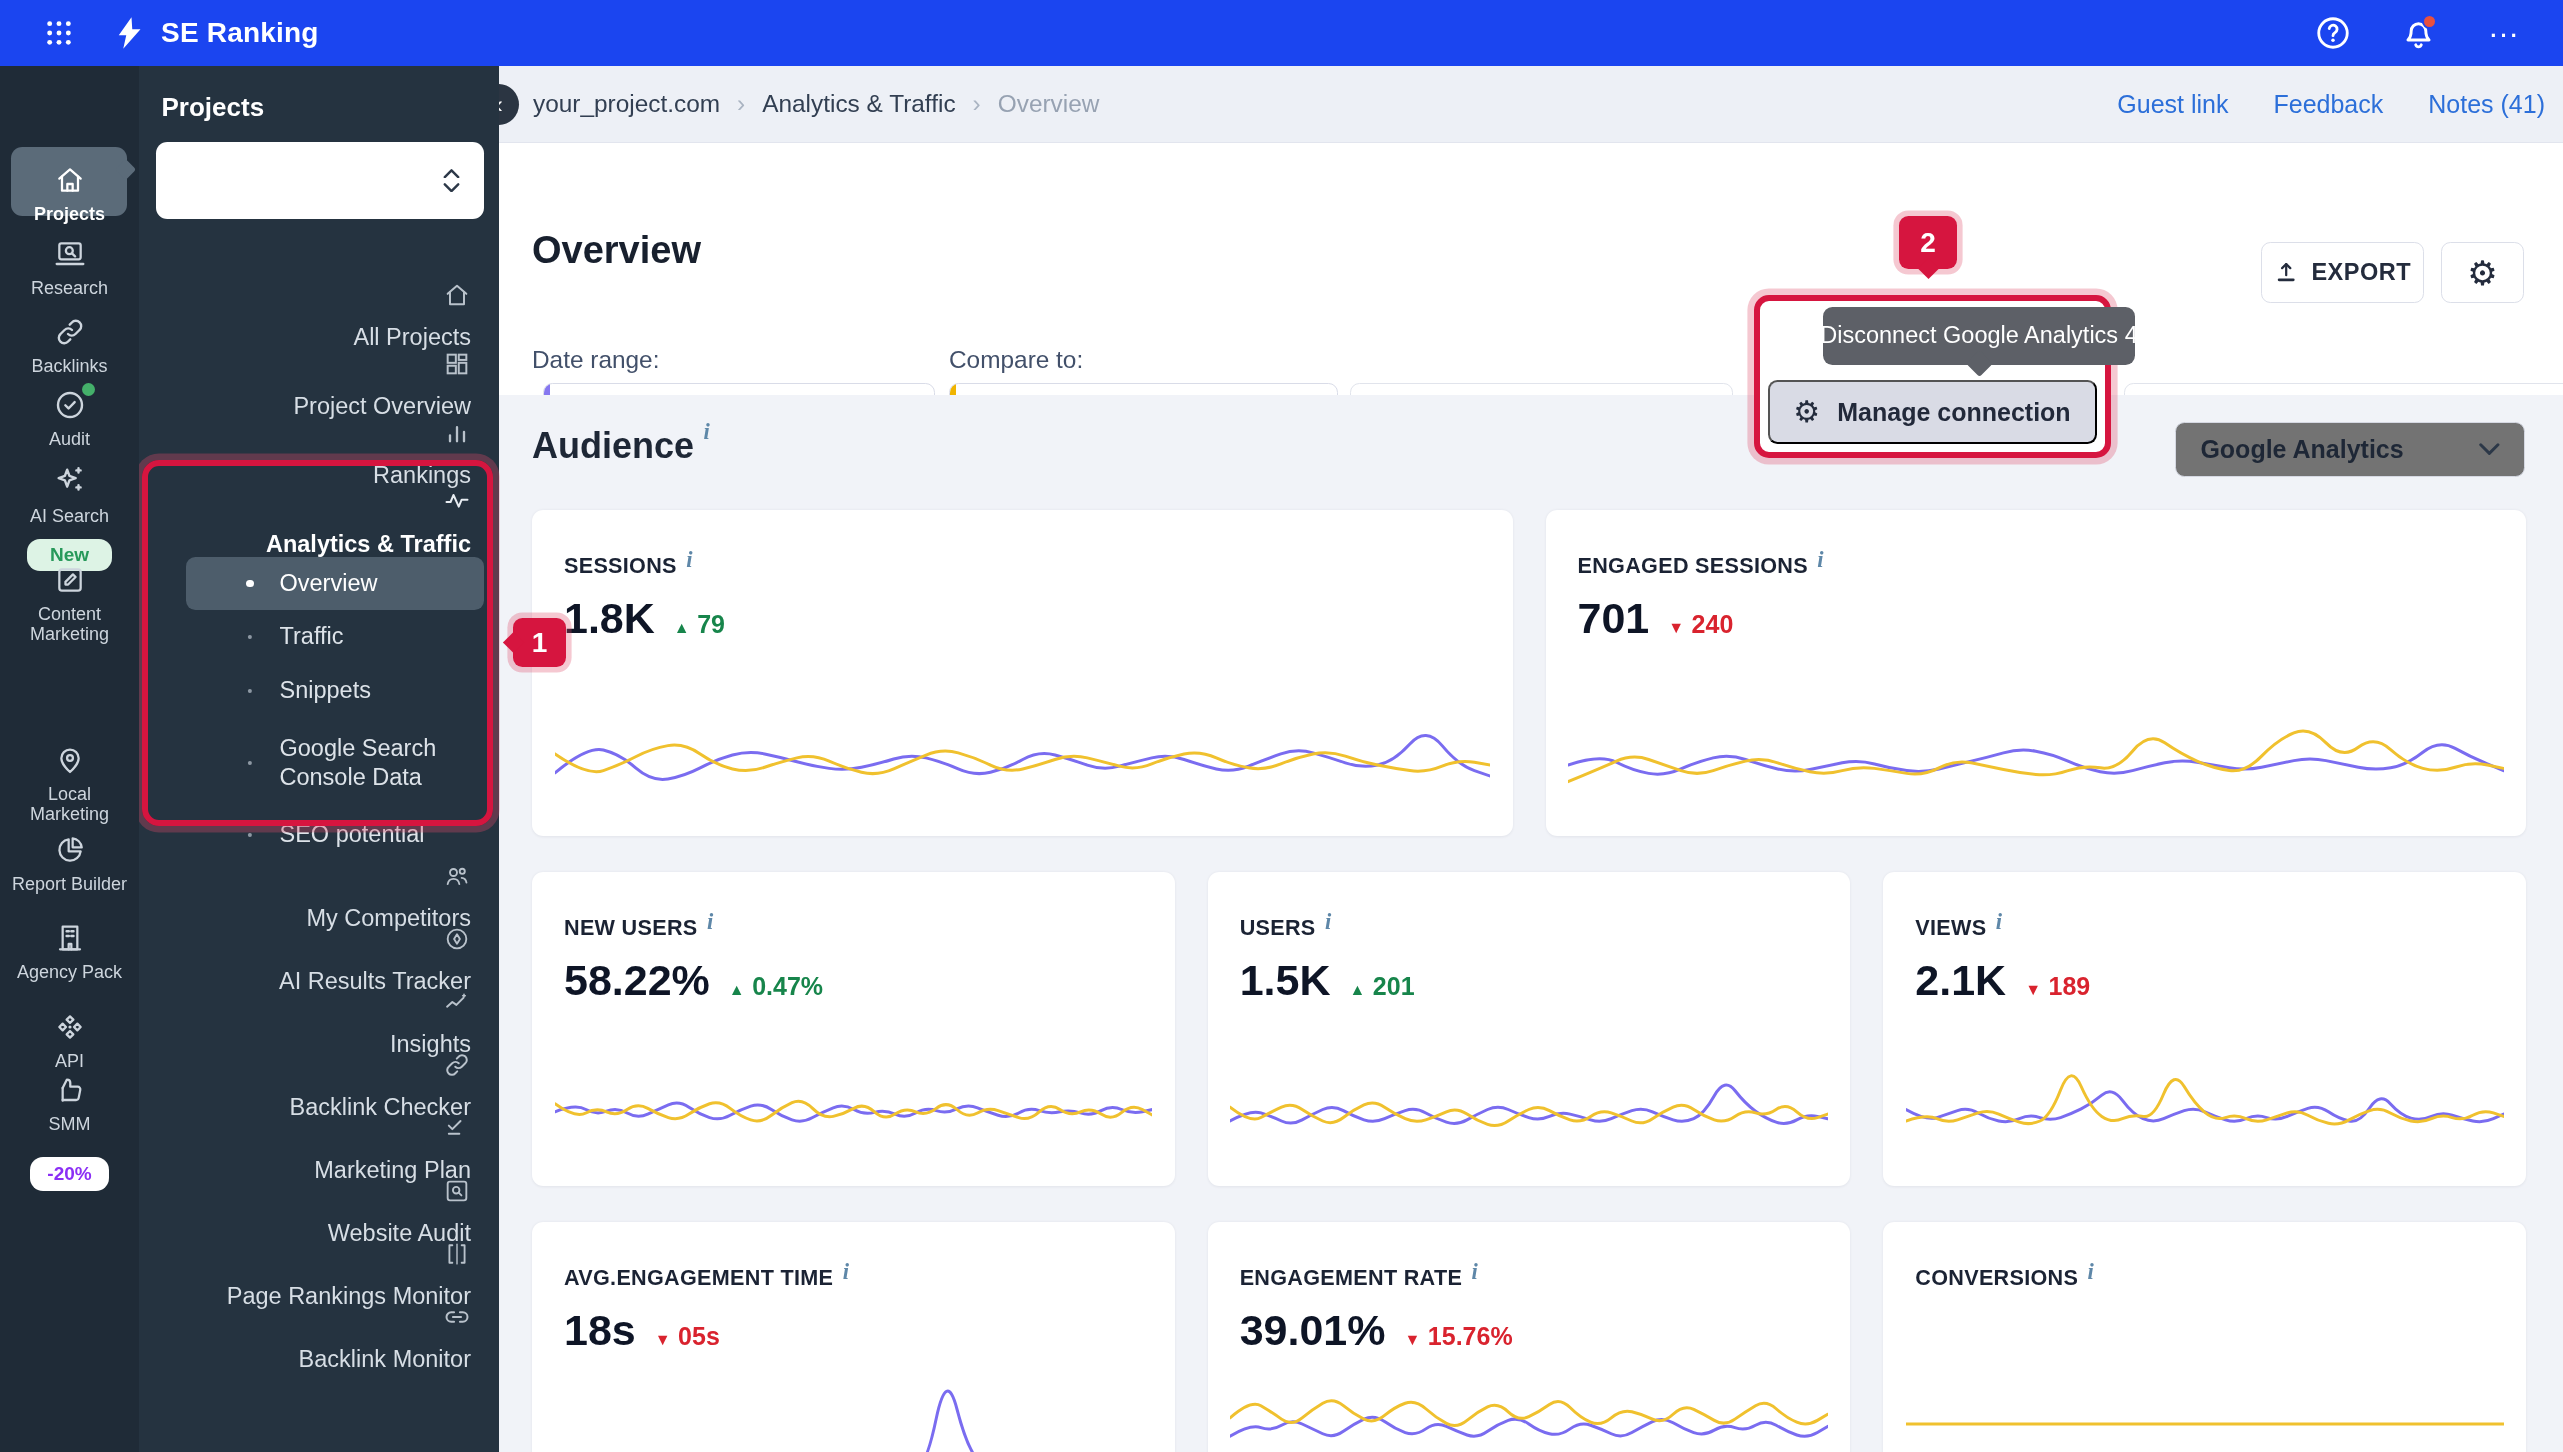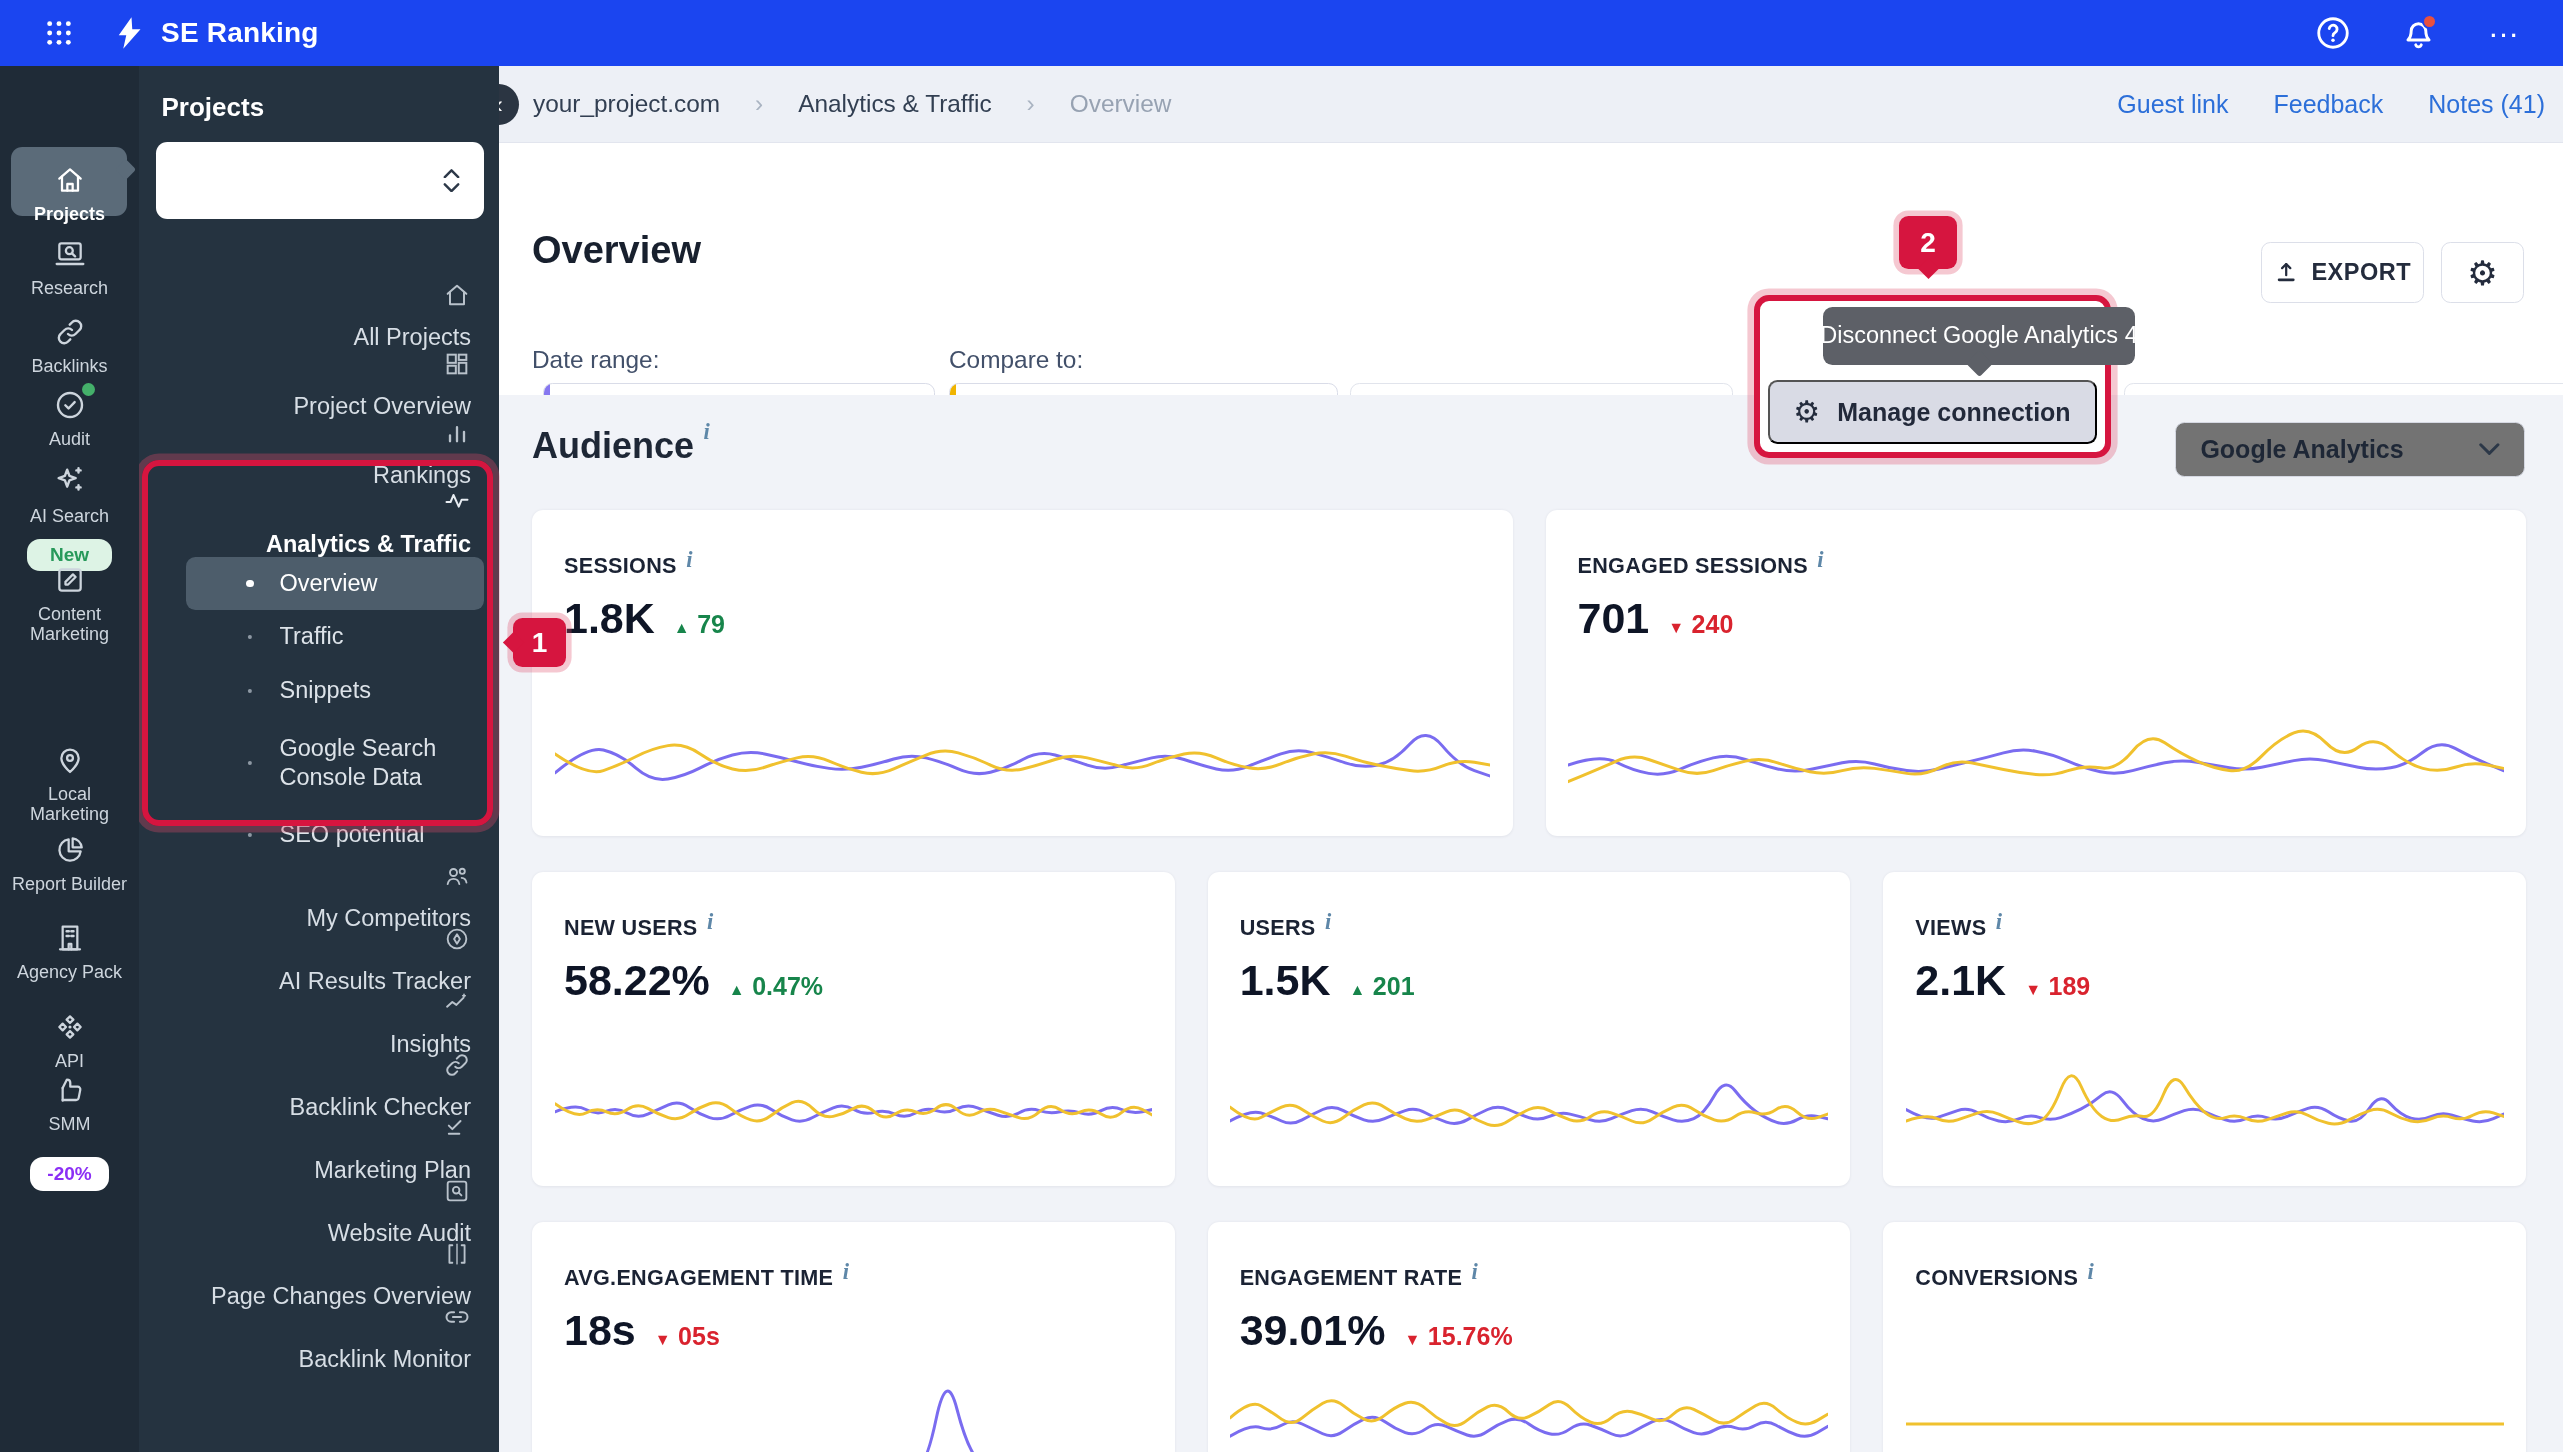--- a/index.html
+++ b/index.html
@@ -50,21 +50,21 @@
   .step-badge { position:absolute; background:#d6153f; color:#fff; font-weight:700; font-size:28px; display:flex; align-items:center; justify-content:center; border-radius:9.4px; z-index:40; box-shadow:0 0 0 5.6px rgba(223,72,103,.30); }
   .badge1 { left:513px; top:618px; width:53px; height:49px; }
   .badge1 .tail { position:absolute; left:-6.6px; top:17px; width:15px; height:15px; background:#d6153f; transform:rotate(45deg); }
   .badge2-tail { position:absolute; bottom:-6.6px; left:50%; margin-left:-7.5px; width:15px; height:15px; background:#d6153f; transform:rotate(45deg); }
 
   
   .main { position:absolute; left:499px; top:66px; width:2065px; height:1387px; background:#fff; overflow:hidden; }
 
   .breadcrumb-bar { position:absolute; left:0; top:0; width:2065px; height:77px; background:#edf0f6; border-bottom:0.9px solid #e2e5ee; display:flex; align-items:center; }
   .collapse-btn { position:absolute; left:-20.7px; top:18px; width:41px; height:41px; border-radius:50%; background:#2b3542; color:#fff; font-size:24.4px; display:flex; align-items:center; justify-content:center; cursor:pointer; z-index:5; }
-  .crumbs { display:flex; align-items:center; gap:35px; margin-left:34px; font-size:24.4px; }
+  .crumbs { display:flex; align-items:center; gap:17px; margin-left:34px; font-size:24.4px; }
   .crumb { color:#323f52; cursor:pointer; }
   .crumb.current { color:#97a2b2; cursor:default; }
   .crumb-sep { color:#aab4c2; font-size:24.4px; }
   .header-links { margin-left:auto; margin-right:19px; display:flex; gap:45px; }
   .header-link { color:#2c6fd9; font-size:25px; cursor:pointer; white-space:nowrap; }
 
   .content-header { position:absolute; left:0; top:77px; width:2065px; height:252px; background:#fff; }
   .page-title { position:absolute; left:33px; top:86px; font-size:38px; font-weight:700; color:#18202e; }
   .export-btn { position:absolute; right:140px; top:99px; width:163px; height:61px; background:#fff; border:1.9px solid #dcdfe9; border-radius:9.4px; display:flex; align-items:center; justify-content:center; gap:13px; cursor:pointer; }
   .export-label { font-size:23.5px; font-weight:700; color:#242c3d; letter-spacing:0.5px; }
@@ -381,21 +381,21 @@
       <svg class="icon chev" width="19" height="11.3" viewBox="0 0 12 7" fill="none" stroke="#9aa7b3" stroke-width="1.6" stroke-linecap="round" stroke-linejoin="round">
           <path d="M1 1l5 5 5-5"></path>
         </svg>
     </div>
     <div class="nav-item small">
       <svg class="icon nav-icon" width="28" height="28" viewBox="0 0 24 24" fill="none" stroke="#b9c2cb" stroke-width="1.6" stroke-linecap="round" stroke-linejoin="round">
         <path d="M8 4.5H5.5v15H8"></path>
           <path d="M16 4.5h2.5v15H16"></path>
           <path d="M12 3.5v17" stroke-width="1.2"></path>
       </svg>
-      <span>Page Changes Overview</span>
+      <span>Page Rankings Monitor</span>
     </div>
     <div class="nav-item small">
       <svg class="icon nav-icon" width="28" height="28" viewBox="0 0 24 24" fill="none" stroke="#b9c2cb" stroke-width="1.7" stroke-linecap="round">
         <path d="M9.5 8H7a4 4 0 0 0 0 8h2.5"></path>
           <path d="M14.5 8H17a4 4 0 0 1 0 8h-2.5"></path>
           <path d="M8.5 12h7"></path>
       </svg>
       <span>Backlink Monitor</span>
       <svg class="icon chev" width="19" height="11.3" viewBox="0 0 12 7" fill="none" stroke="#9aa7b3" stroke-width="1.6" stroke-linecap="round" stroke-linejoin="round">
           <path d="M1 1l5 5 5-5"></path>

